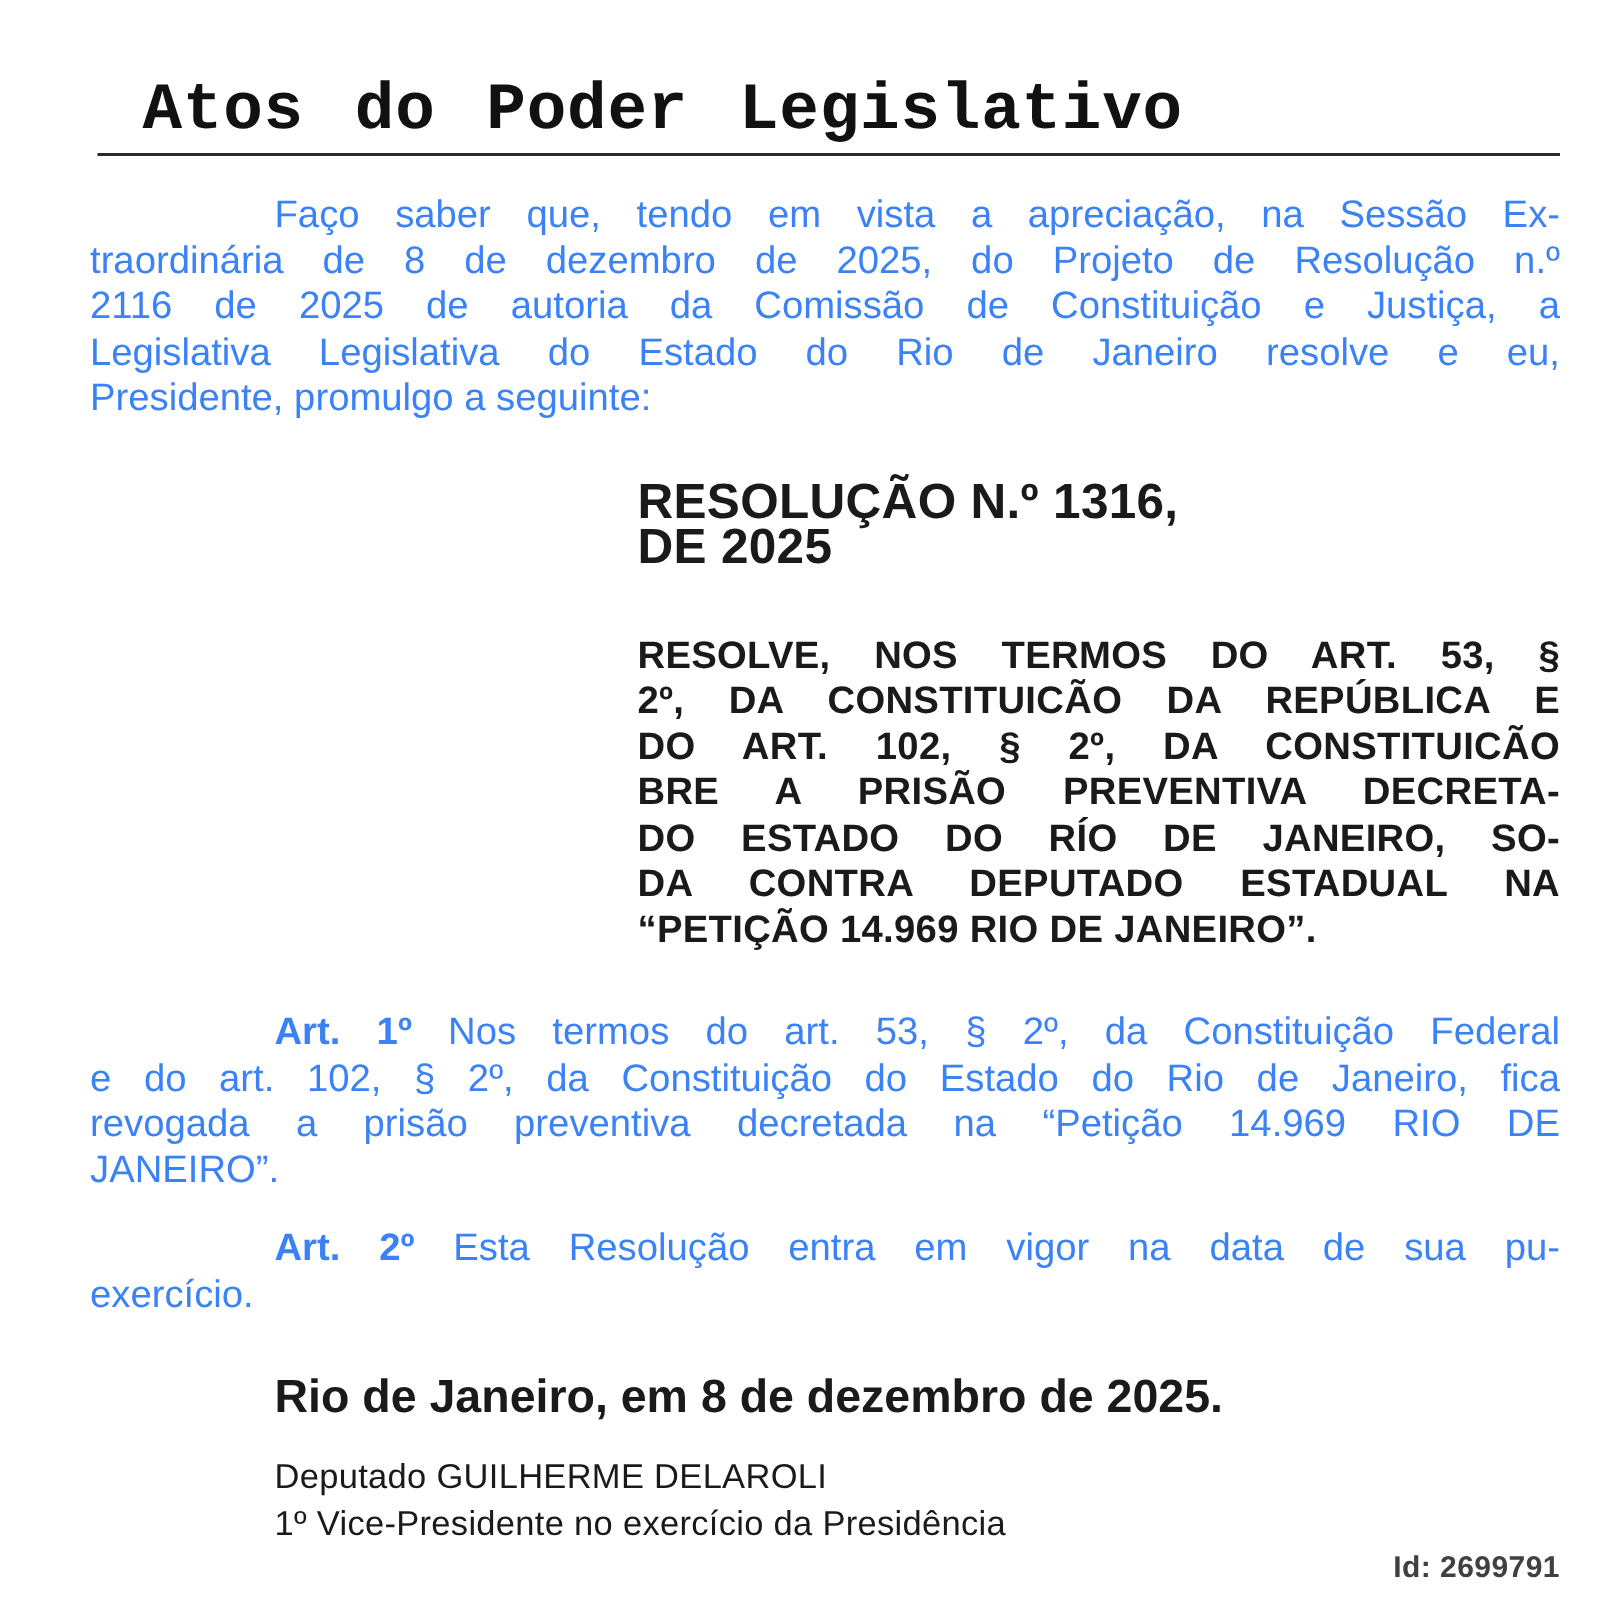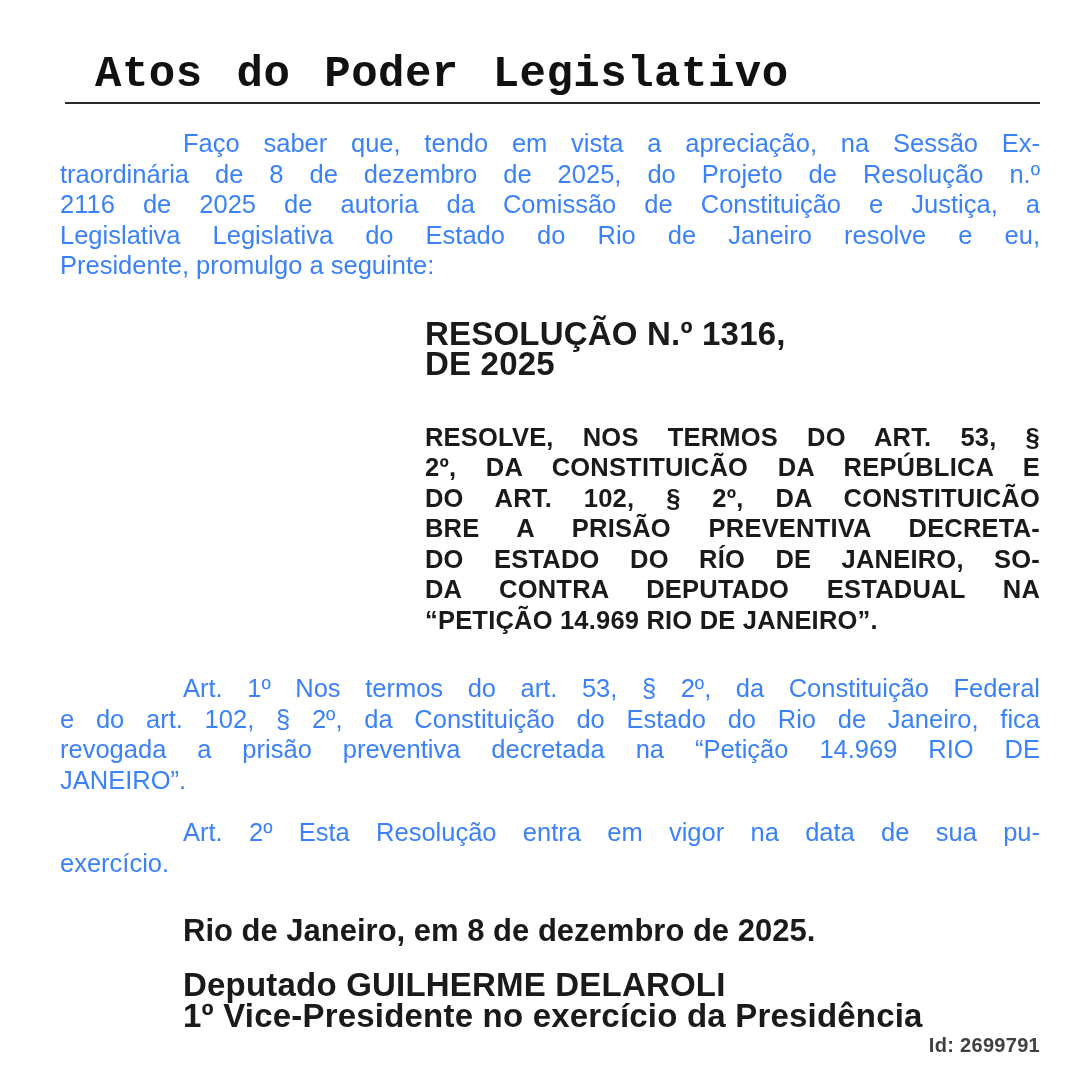--- a/index.html
+++ b/index.html
@@ -62,21 +62,21 @@
     font-size: 25.5px;
     line-height: 30.5px;
     text-align: justify;
     text-justify: inter-word;
     font-weight: 400;
     color: #3b82f6;
     hyphens: manual;
   }
 
   .para b {
-    font-weight: 400;
+    font-weight: 700;
   }
 
   
   .res-block {
     margin-left: 365px;
     width: 615px;
   }
 
   .res-title {
     font-size: 33px;
@@ -126,23 +126,23 @@
   
   .closing-line {
     font-size: 31px;
     line-height: 30.5px;
     padding-left: 123px;
     font-weight: 700;
   }
 
   .signature {
     padding-left: 123px;
-    font-size: 33px;
+    font-size: 23px;
     line-height: 31px;
-    font-weight: 700;
+    font-weight: 400;
     letter-spacing: 0.2px;
   }
 
   
   .doc-id {
     position: absolute;
     right: 40px;
     bottom: 16px;
     font-size: 20px;
     font-weight: 700;

